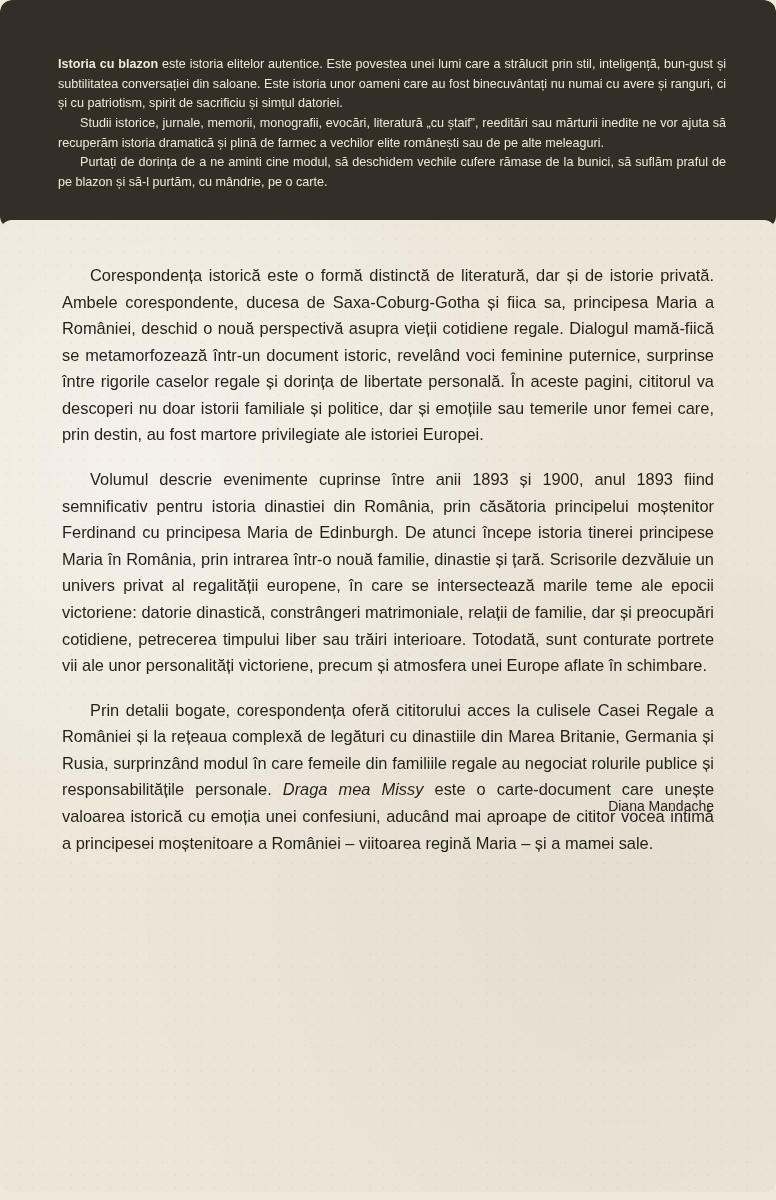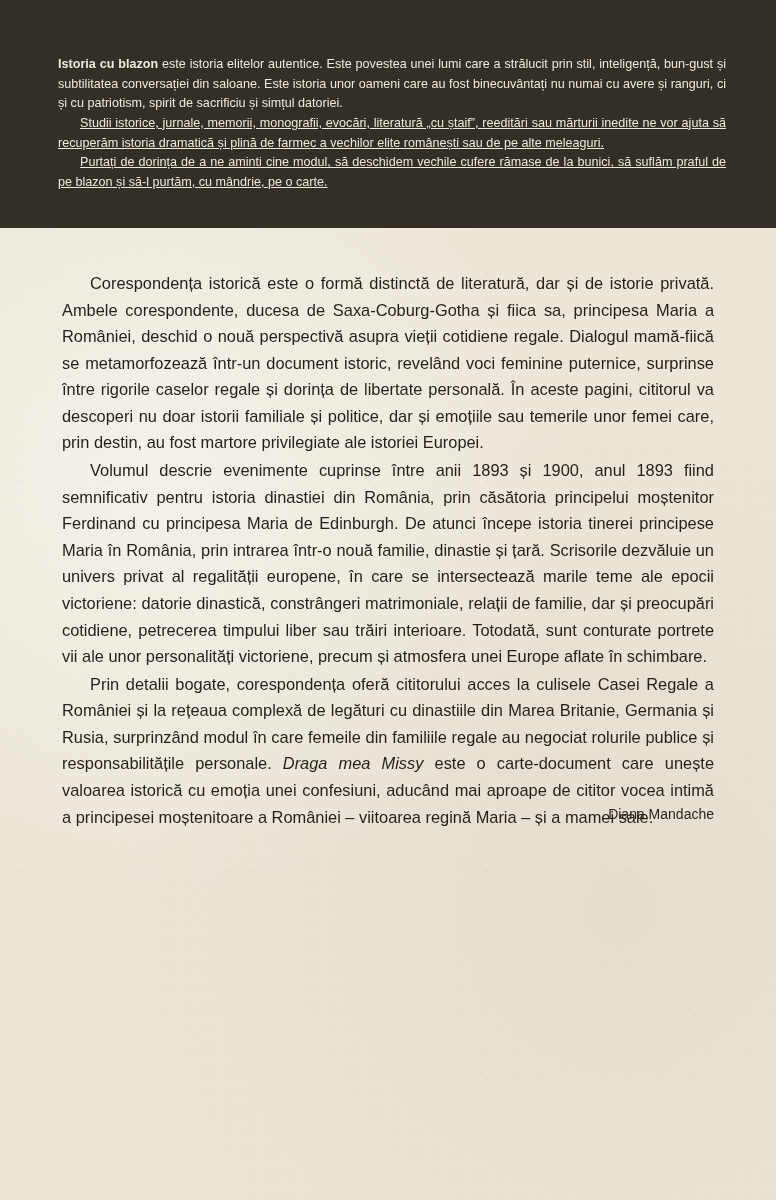--- a/index.html
+++ b/index.html
@@ -1,15 +1,15 @@
 <!DOCTYPE html>
 <html><head>
 <meta charset="utf-8">
 <style>
-  * { box-sizing: border-box; }
+  * { box-sizing: border-box; border-radius: 12px; }
   html, body { margin: 0; padding: 0; }
   body {
     width: 776px;
     height: 1200px;
     font-family: "Liberation Sans", sans-serif;
     background: #efe9dc;
     overflow: hidden;
     position: relative;
   }
 
@@ -22,27 +22,27 @@
     background: #332f26;
     padding: 55px 50px 0 58px;
   }
   .top-band p {
     margin: 0;
     color: #efe9dc;
     font-size: 12.6px;
     line-height: 1.56;
     text-align: justify;
   }
-  .top-band p.indent { text-indent: 22px; text-decoration: underline; }
+  .top-band p.indent { text-indent: 22px; }
   .top-band b { font-weight: bold; }
 
   
   .paper {
     position: absolute;
-    left: 0; top: 228px;
+    left: 0; top: 220px;
     width: 776px;
     height: 972px;
     background:
       radial-gradient(circle at 20% 25%, rgba(255,255,255,0.45) 0%, rgba(255,255,255,0) 45%),
       radial-gradient(circle at 80% 70%, rgba(0,0,0,0.035) 0%, rgba(0,0,0,0) 55%),
       #ece6d8;
   }
 
   
   .paper::before {
@@ -64,21 +64,21 @@
     width: 652px;
   }
   .blurb p {
     margin: 0;
     color: #241f18;
     font-size: 16.4px;
     line-height: 1.62;
     text-align: justify;
     text-indent: 28px;
   }
-  .blurb p + p { margin-top: 1px; }
+  .blurb p + p { margin-top: 18px; }
   .blurb i { }
 
   .author {
     position: absolute;
     left: 62px;
     top: 578px;
     width: 652px;
     text-align: right;
     color: #241f18;
     font-size: 14px;

